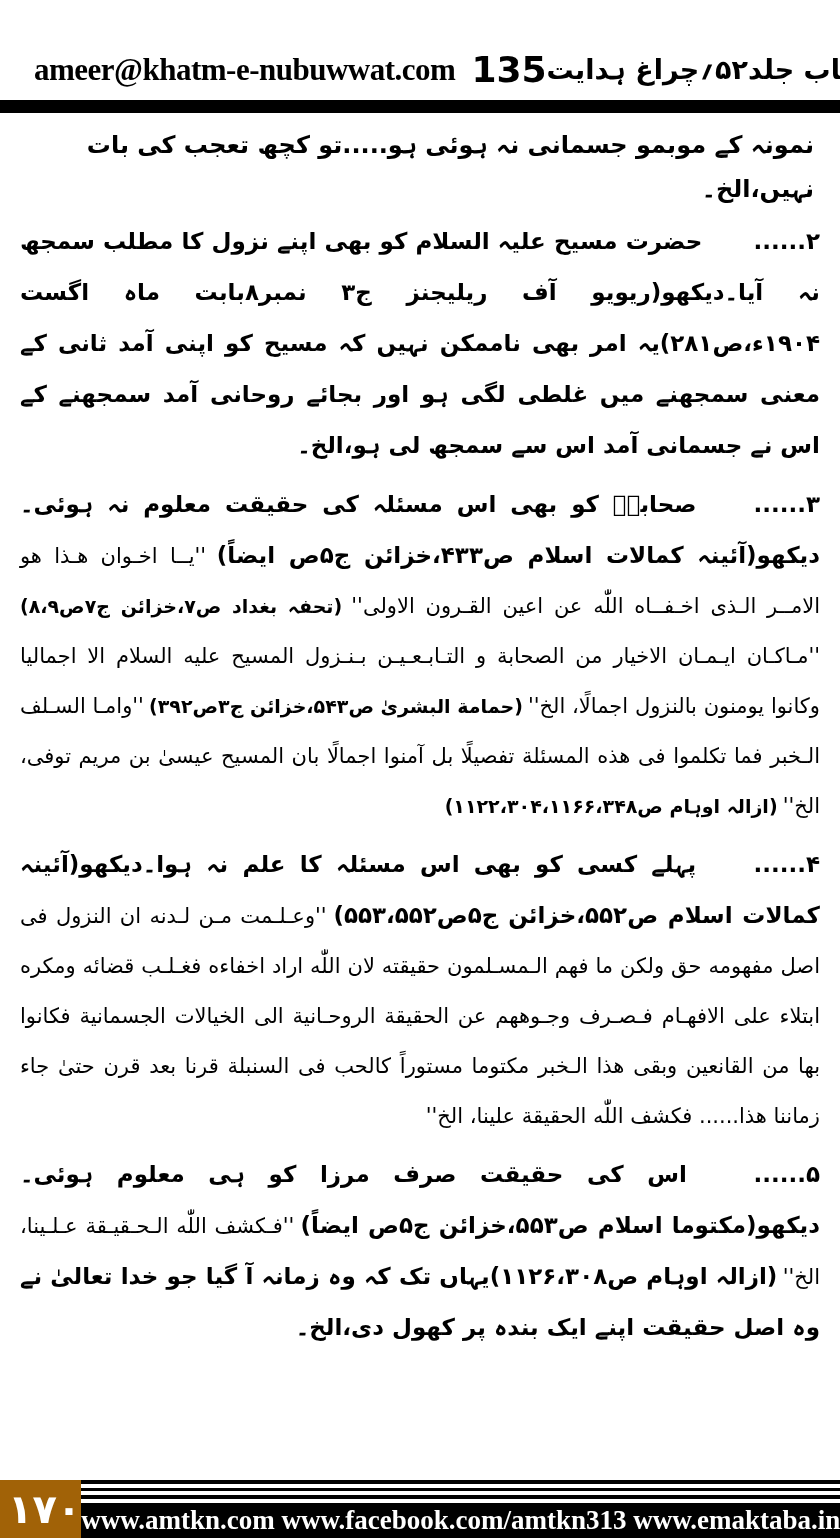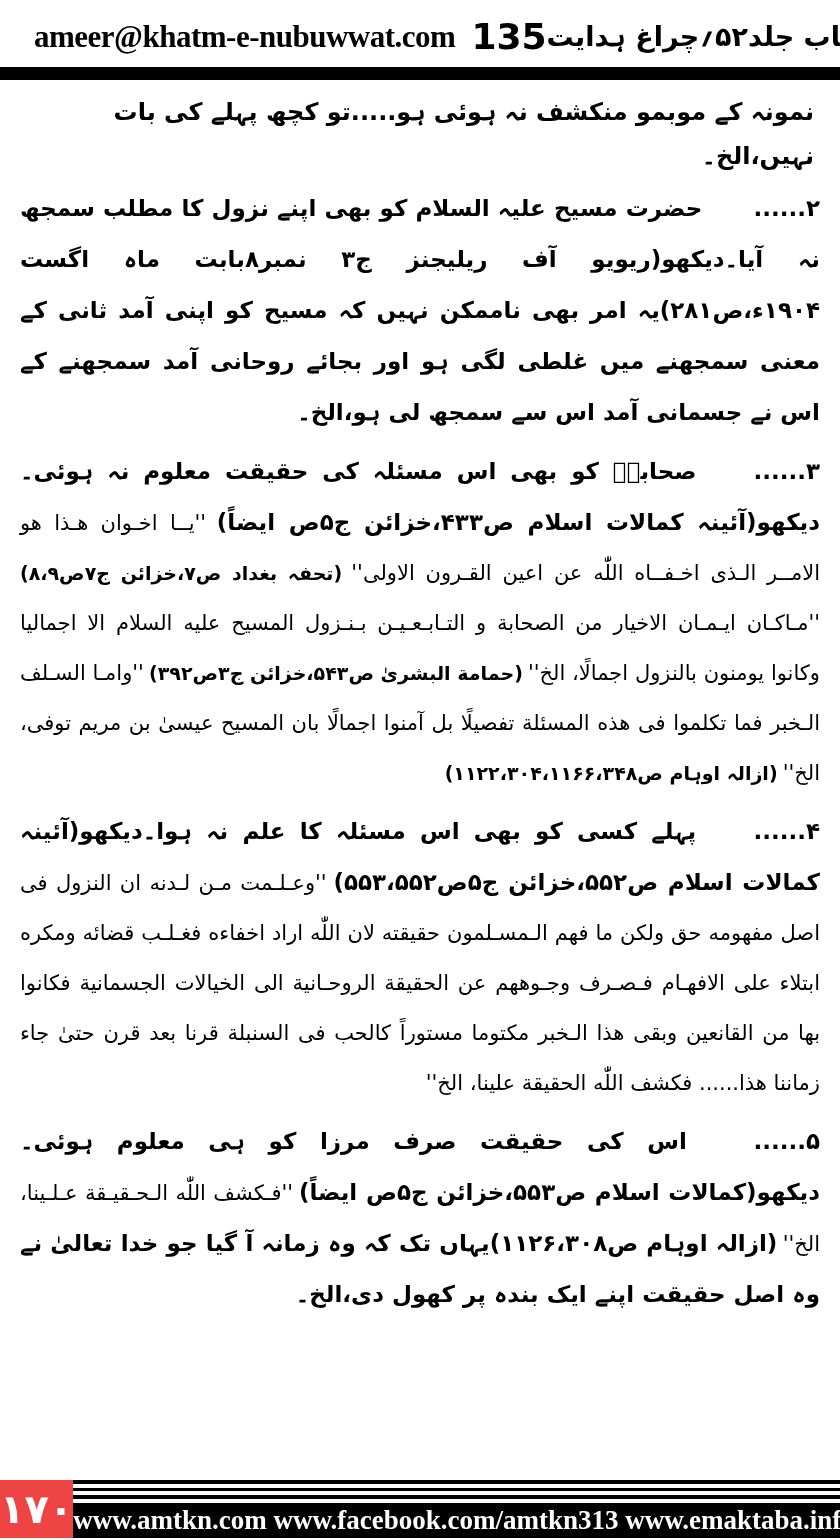--- a/index.html
+++ b/index.html
@@ -2,21 +2,21 @@
 <html lang="ur"><head>
 <meta charset="utf-8">
 <style>
   html,body{margin:0;padding:0;background:#888;}
   .page{
     width:840px;height:1540px;position:relative;background:#ffffff;
     margin:0 auto;overflow:hidden;color:#000;
     font-family:"DejaVu Sans",sans-serif;
   }
   
-  .header{display:flex;align-items:center;padding:16px 46px 0 34px;}
+  .header{display:flex;align-items:center;padding:16px 46px 0 34px;margin-top:33px;}
   .email{
     font-family:"Liberation Serif",serif;font-weight:bold;font-size:31px;
     letter-spacing:-0.5px;white-space:nowrap;
   }
   .pagenum{
     font-family:"DejaVu Sans",sans-serif;font-weight:bold;font-size:36px;
     margin-left:16px;direction:rtl;
   }
   .booktitle{
     margin-left:auto;direction:rtl;font-size:27px;font-weight:bold;
@@ -30,23 +30,24 @@
     font-weight:bold;
   }
   p.section{margin:0 0 8px 0;text-align:justify;line-height:49px;}
   .secnum{font-size:23px;font-weight:bold;margin-inline-end:46px;}
   .run-urdu{font-size:23px;font-weight:bold;}
   .run-arabic{font-size:21px;font-weight:normal;}
   .run-ref{font-size:19px;font-weight:bold;}
   
   .footer{position:absolute;left:0;right:0;bottom:2px;height:58px;display:flex;}
   .footer-numbox{
-    width:96px;background:#ef4444;color:#fff;display:flex;align-items:center;
+    width:96px;background:#a16207;color:#fff;display:flex;align-items:center;
     justify-content:center;font-size:40px;font-weight:bold;direction:rtl;
     font-family:"DejaVu Sans",sans-serif;
+    padding-left:8px;
   }
   .footer-right{flex:1;display:flex;flex-direction:column;justify-content:flex-end;}
   .stripe{height:4px;background:#000;margin-bottom:4px;}
   .footer-bar{
     height:38px;background:#000;color:#fff;display:flex;align-items:center;
     justify-content:center;font-family:"Liberation Serif",serif;
     font-weight:bold;font-size:27px;white-space:nowrap;
   }
 </style>
 </head>
@@ -56,21 +57,21 @@
 
   <div class="header">
     <span class="email">ameer@khatm-e-nubuwwat.com</span>
     <span class="pagenum">135</span>
     <span class="booktitle">احتساب جلد۵۲؍چراغ ہدایت</span>
   </div>
   <div class="header-rule"></div>
 
   <div class="main">
 
-    <div class="intro-line">نمونہ کے موبمو منکشف نہ ہوئی ہو.....تو کچھ پہلے کی بات نہیں،الخ۔</div>
+    <div class="intro-line">نمونہ کے موبمو جسمانی نہ ہوئی ہو.....تو کچھ تعجب کی بات نہیں،الخ۔</div>
 
     <p class="section">
       <span class="secnum">۲......</span>
       <span class="run-urdu">حضرت مسیح علیہ السلام کو بھی اپنے نزول کا مطلب سمجھ نہ آیا۔دیکھو(ریویو آف ریلیجنز ج۳ نمبر۸بابت ماہ اگست ۱۹۰۴ء،ص۲۸۱)یہ امر بھی ناممکن نہیں کہ مسیح کو اپنی آمد ثانی کے معنی سمجھنے میں غلطی لگی ہو اور بجائے روحانی آمد سمجھنے کے اس نے جسمانی آمد اس سے سمجھ لی ہو،الخ۔</span>
     </p>
 
     <p class="section">
       <span class="secnum">۳......</span>
       <span class="run-urdu">صحابہؓ کو بھی اس مسئلہ کی حقیقت معلوم نہ ہوئی۔دیکھو(آئینہ کمالات اسلام ص۴۳۳،خزائن ج۵ص ایضاً)</span>
       <span class="run-arabic">''یــا اخـوان هـذا هو الامــر الـذی اخـفــاه اللّٰه عن اعین القـرون الاولی''</span>
@@ -82,21 +83,21 @@
     </p>
 
     <p class="section">
       <span class="secnum">۴......</span>
       <span class="run-urdu">پہلے کسی کو بھی اس مسئلہ کا علم نہ ہوا۔دیکھو(آئینہ کمالات اسلام ص۵۵۲،خزائن ج۵ص۵۵۳،۵۵۲)</span>
       <span class="run-arabic">''وعـلـمت مـن لـدنه ان النزول فی اصل مفهومه حق ولکن ما فهم الـمسـلمون حقیقته لان اللّٰه اراد اخفاءه فغـلـب قضائه ومکره ابتلاء علی الافهـام فـصـرف وجـوههم عن الحقیقة الروحـانیة الی الخیالات الجسمانیة فکانوا بها من القانعین وبقی هذا الـخبر مکتوما مستوراً کالحب فی السنبلة قرنا بعد قرن حتیٰ جاء زماننا هذا...... فکشف اللّٰه الحقیقة علینا، الخ''</span>
     </p>
 
     <p class="section">
       <span class="secnum">۵......</span>
-      <span class="run-urdu">اس کی حقیقت صرف مرزا کو ہی معلوم ہوئی۔دیکھو(کمالات اسلام ص۵۵۳،خزائن ج۵ص ایضاً)</span>
+      <span class="run-urdu">اس کی حقیقت صرف مرزا کو ہی معلوم ہوئی۔دیکھو(مکتوما اسلام ص۵۵۳،خزائن ج۵ص ایضاً)</span>
       <span class="run-arabic">''فـکشف اللّٰه الـحـقیـقة عـلـینا، الخ''</span>
       <span class="run-urdu">(ازالہ اوہام ص۱۱۲۶،۳۰۸)یہاں تک کہ وہ زمانہ آ گیا جو خدا تعالیٰ نے وہ اصل حقیقت اپنے ایک بندہ پر کھول دی،الخ۔</span>
       
     </p>
 
   </div>
 
   <div class="footer">
     <div class="footer-numbox">
       <span>۱۷۰</span>

